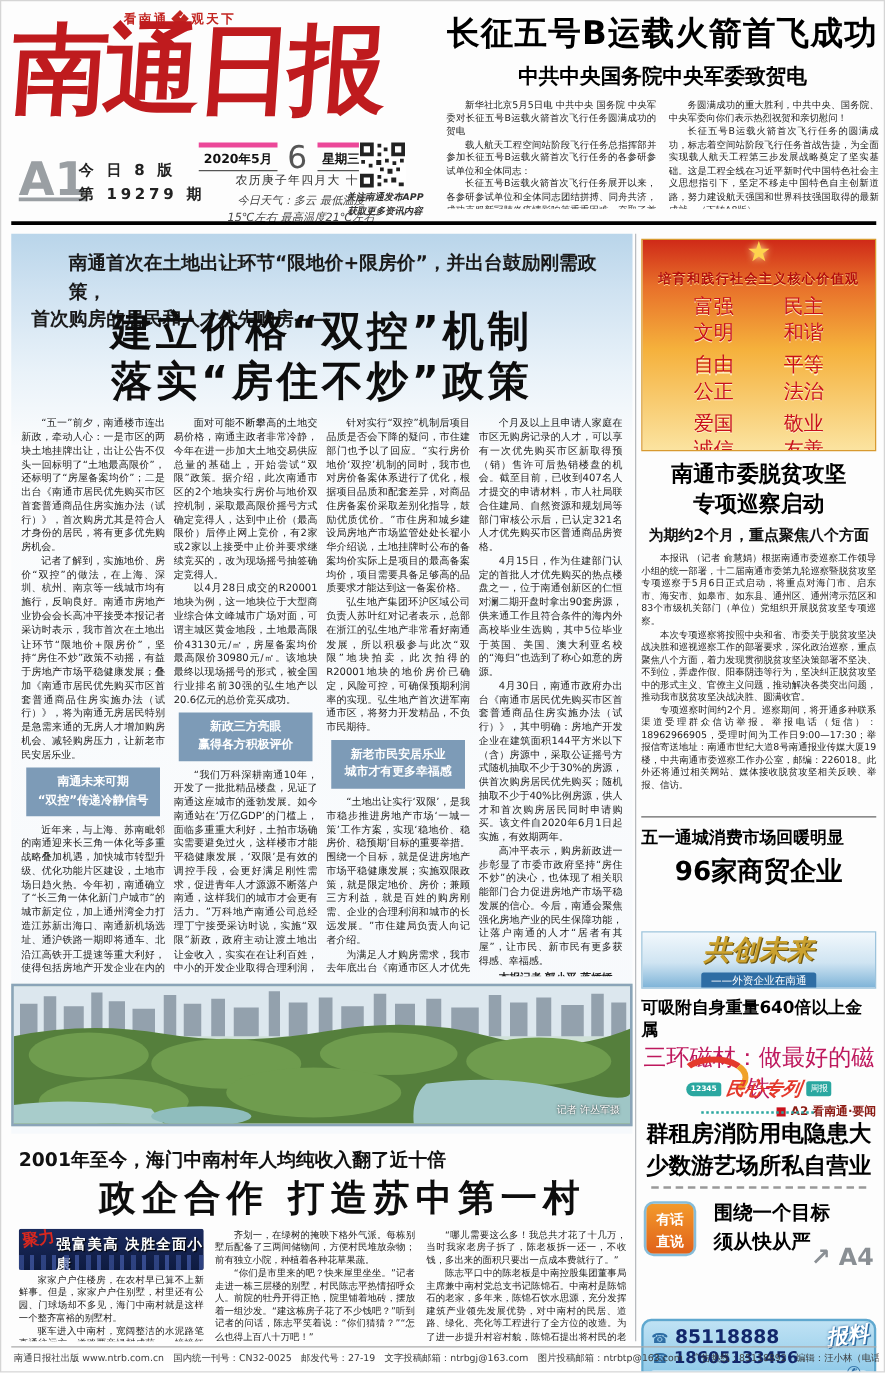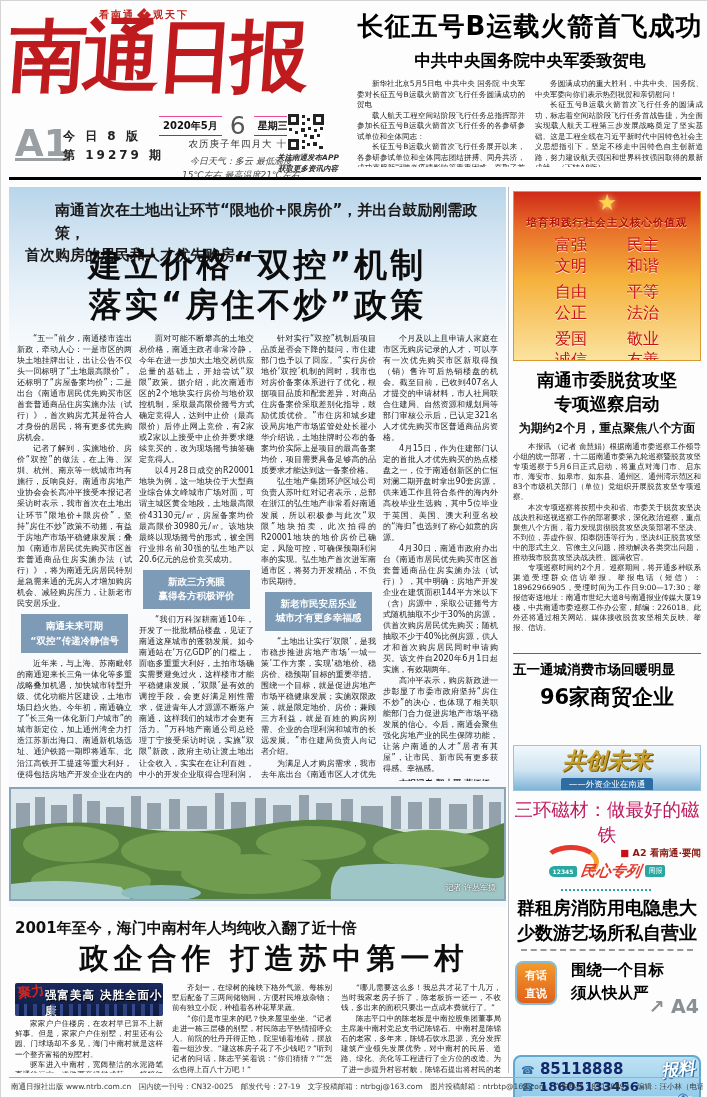--- a/index.html
+++ b/index.html
@@ -9,21 +9,21 @@
   .abs{position:absolute;}
   
   .tagline{font-size:10px;color:#c22521;font-weight:bold;letter-spacing:2px;display:flex;align-items:center;gap:4px;}
   .diamond{width:10px;height:10px;background:#c22521;transform:rotate(45deg);display:inline-block;position:relative;}
   .diamond::after{content:"✓";position:absolute;left:1px;top:-3px;transform:rotate(-45deg);color:#fff;font-size:8px;}
   .paper-title{font-size:78px;line-height:.95;font-weight:900;color:#bf1b1e;transform:skewX(-4deg);
                letter-spacing:-4px;font-family:"DejaVu Serif","Liberation Serif",serif;}
   .pageA1{font-size:37px;font-weight:bold;color:#9a9fa3;line-height:1;text-decoration:underline;}
   .edition{font-size:12px;font-weight:bold;letter-spacing:3px;line-height:1.55;color:#222;}
   .date-strip{display:flex;align-items:center;gap:8px;}
-  .date-side{font-size:10px;font-weight:bold;border-top:1px solid #ec4899;border-bottom:1px solid #555;padding:2px 4px;}
+  .date-side{font-size:10px;font-weight:bold;border-top:4px solid #ec4899;border-bottom:1px solid #555;padding:2px 4px;}
   .date-day{font-size:25px;color:#555;line-height:1;}
   .lunar{font-size:9.5px;color:#333;letter-spacing:1px;}
   .weather{font-size:9px;color:#444;font-style:italic;line-height:1.5;text-align:center;}
   .qr-caption{font-size:7.5px;font-weight:bold;color:#333;line-height:1.5;text-align:center;font-style:italic;}
   .black-rule{background:#000;height:3px;}
   
   .rocket-h1{font-size:26px;font-weight:900;letter-spacing:1px;text-align:center;color:#000;}
   .rocket-h2{font-size:16.5px;font-weight:bold;text-align:center;color:#000;margin-top:6px;}
   .rocket-body{display:flex;gap:10px;}
   .rocket-col{flex:1;font-size:7.5px;line-height:1.4;color:#222;overflow:hidden;height:88px;}
@@ -323,20 +323,21 @@
       <div>96家商贸企业</div>
     </div>
   </div>
 
   <div class="future-banner abs" style="left:512px;top:744px;width:188px;height:46px;padding-top:2px;">
     <div class="future-title">共创未来</div>
     <div class="future-sub">——外资企业在南通</div>
   </div>
 
   <div class="abs" style="left:512px;top:796px;width:188px;">
+    <div class="side-kicker">可吸附自身重量640倍以上金属</div>
     <div class="magnet-head">三环磁材：做最好的磁铁</div>
     <div class="pointer-a2">
       <span class="sq">■</span>
       <span>A2 看南通·要闻</span>
     </div>
   </div>
 
   <div class="abs minxin" style="left:512px;top:852px;width:188px;height:36px;">
     <span class="mx-arc"></span>
     <span class="mx-train">12345</span>

